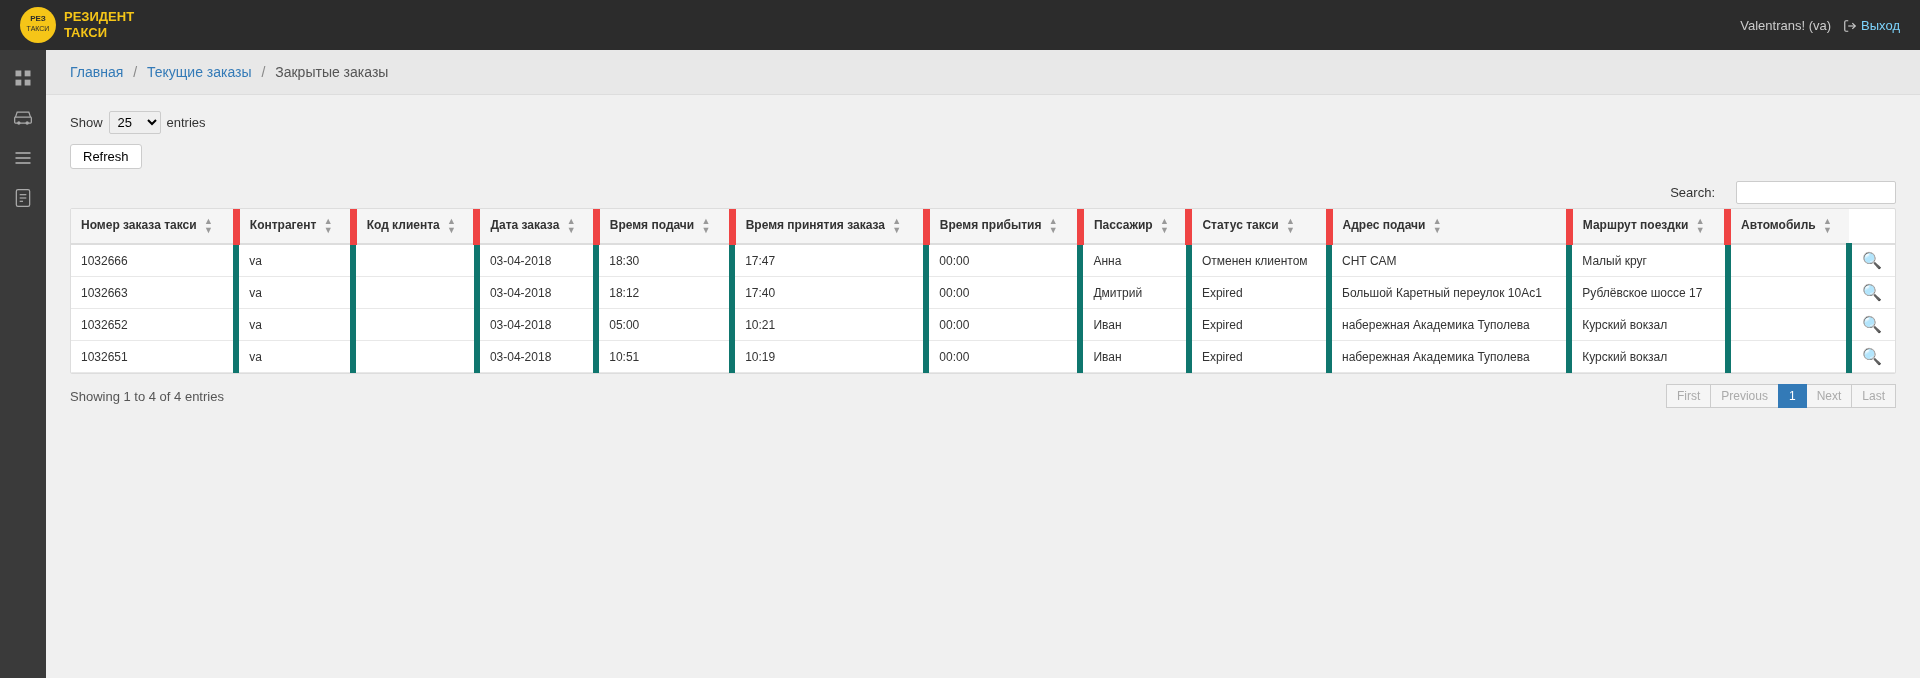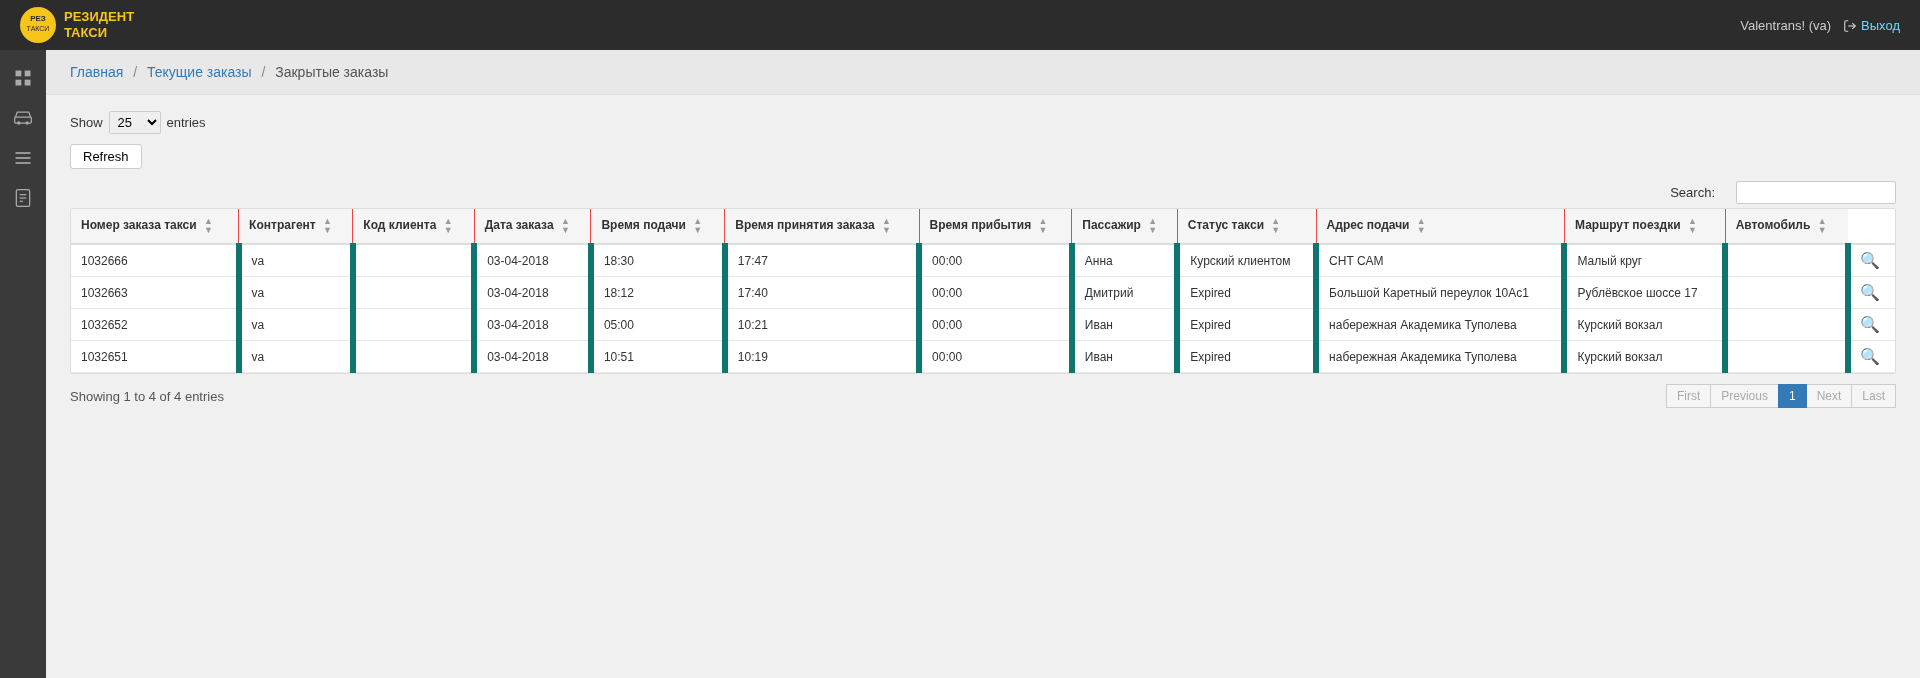--- a/index.html
+++ b/index.html
@@ -157,21 +157,21 @@
       border-bottom: 2px solid #ddd;
     }
     thead th {
       padding: 8px 10px;
       text-align: left;
       font-weight: 600;
       color: #333;
       white-space: nowrap;
       cursor: pointer;
       user-select: none;
-      border-right: 1px solid #ef4444;
+      border-right: 7px solid #ef4444;
     }
     thead th:last-child { border-right: none; }
     thead th .sort-arrows {
       display: inline-flex;
       flex-direction: column;
       margin-left: 4px;
       vertical-align: middle;
       font-size: 9px;
       line-height: 1;
       color: #999;
@@ -339,21 +339,21 @@
           <tbody id="table-body">
           <tr>
                 <td>1032666</td>
                 <td>va</td>
                 <td></td>
                 <td>03-04-2018</td>
                 <td>18:30</td>
                 <td>17:47</td>
                 <td>00:00</td>
                 <td>Анна</td>
-                <td>Курский клиентом</td>
+                <td>Отменен клиентом</td>
                 <td>СНТ САМ</td>
                 <td>Малый круг</td>
                 <td></td>
                 <td><span class="zoom-icon">🔍</span></td>
               </tr>
               <tr>
                 <td>1032663</td>
                 <td>va</td>
                 <td></td>
                 <td>03-04-2018</td>

